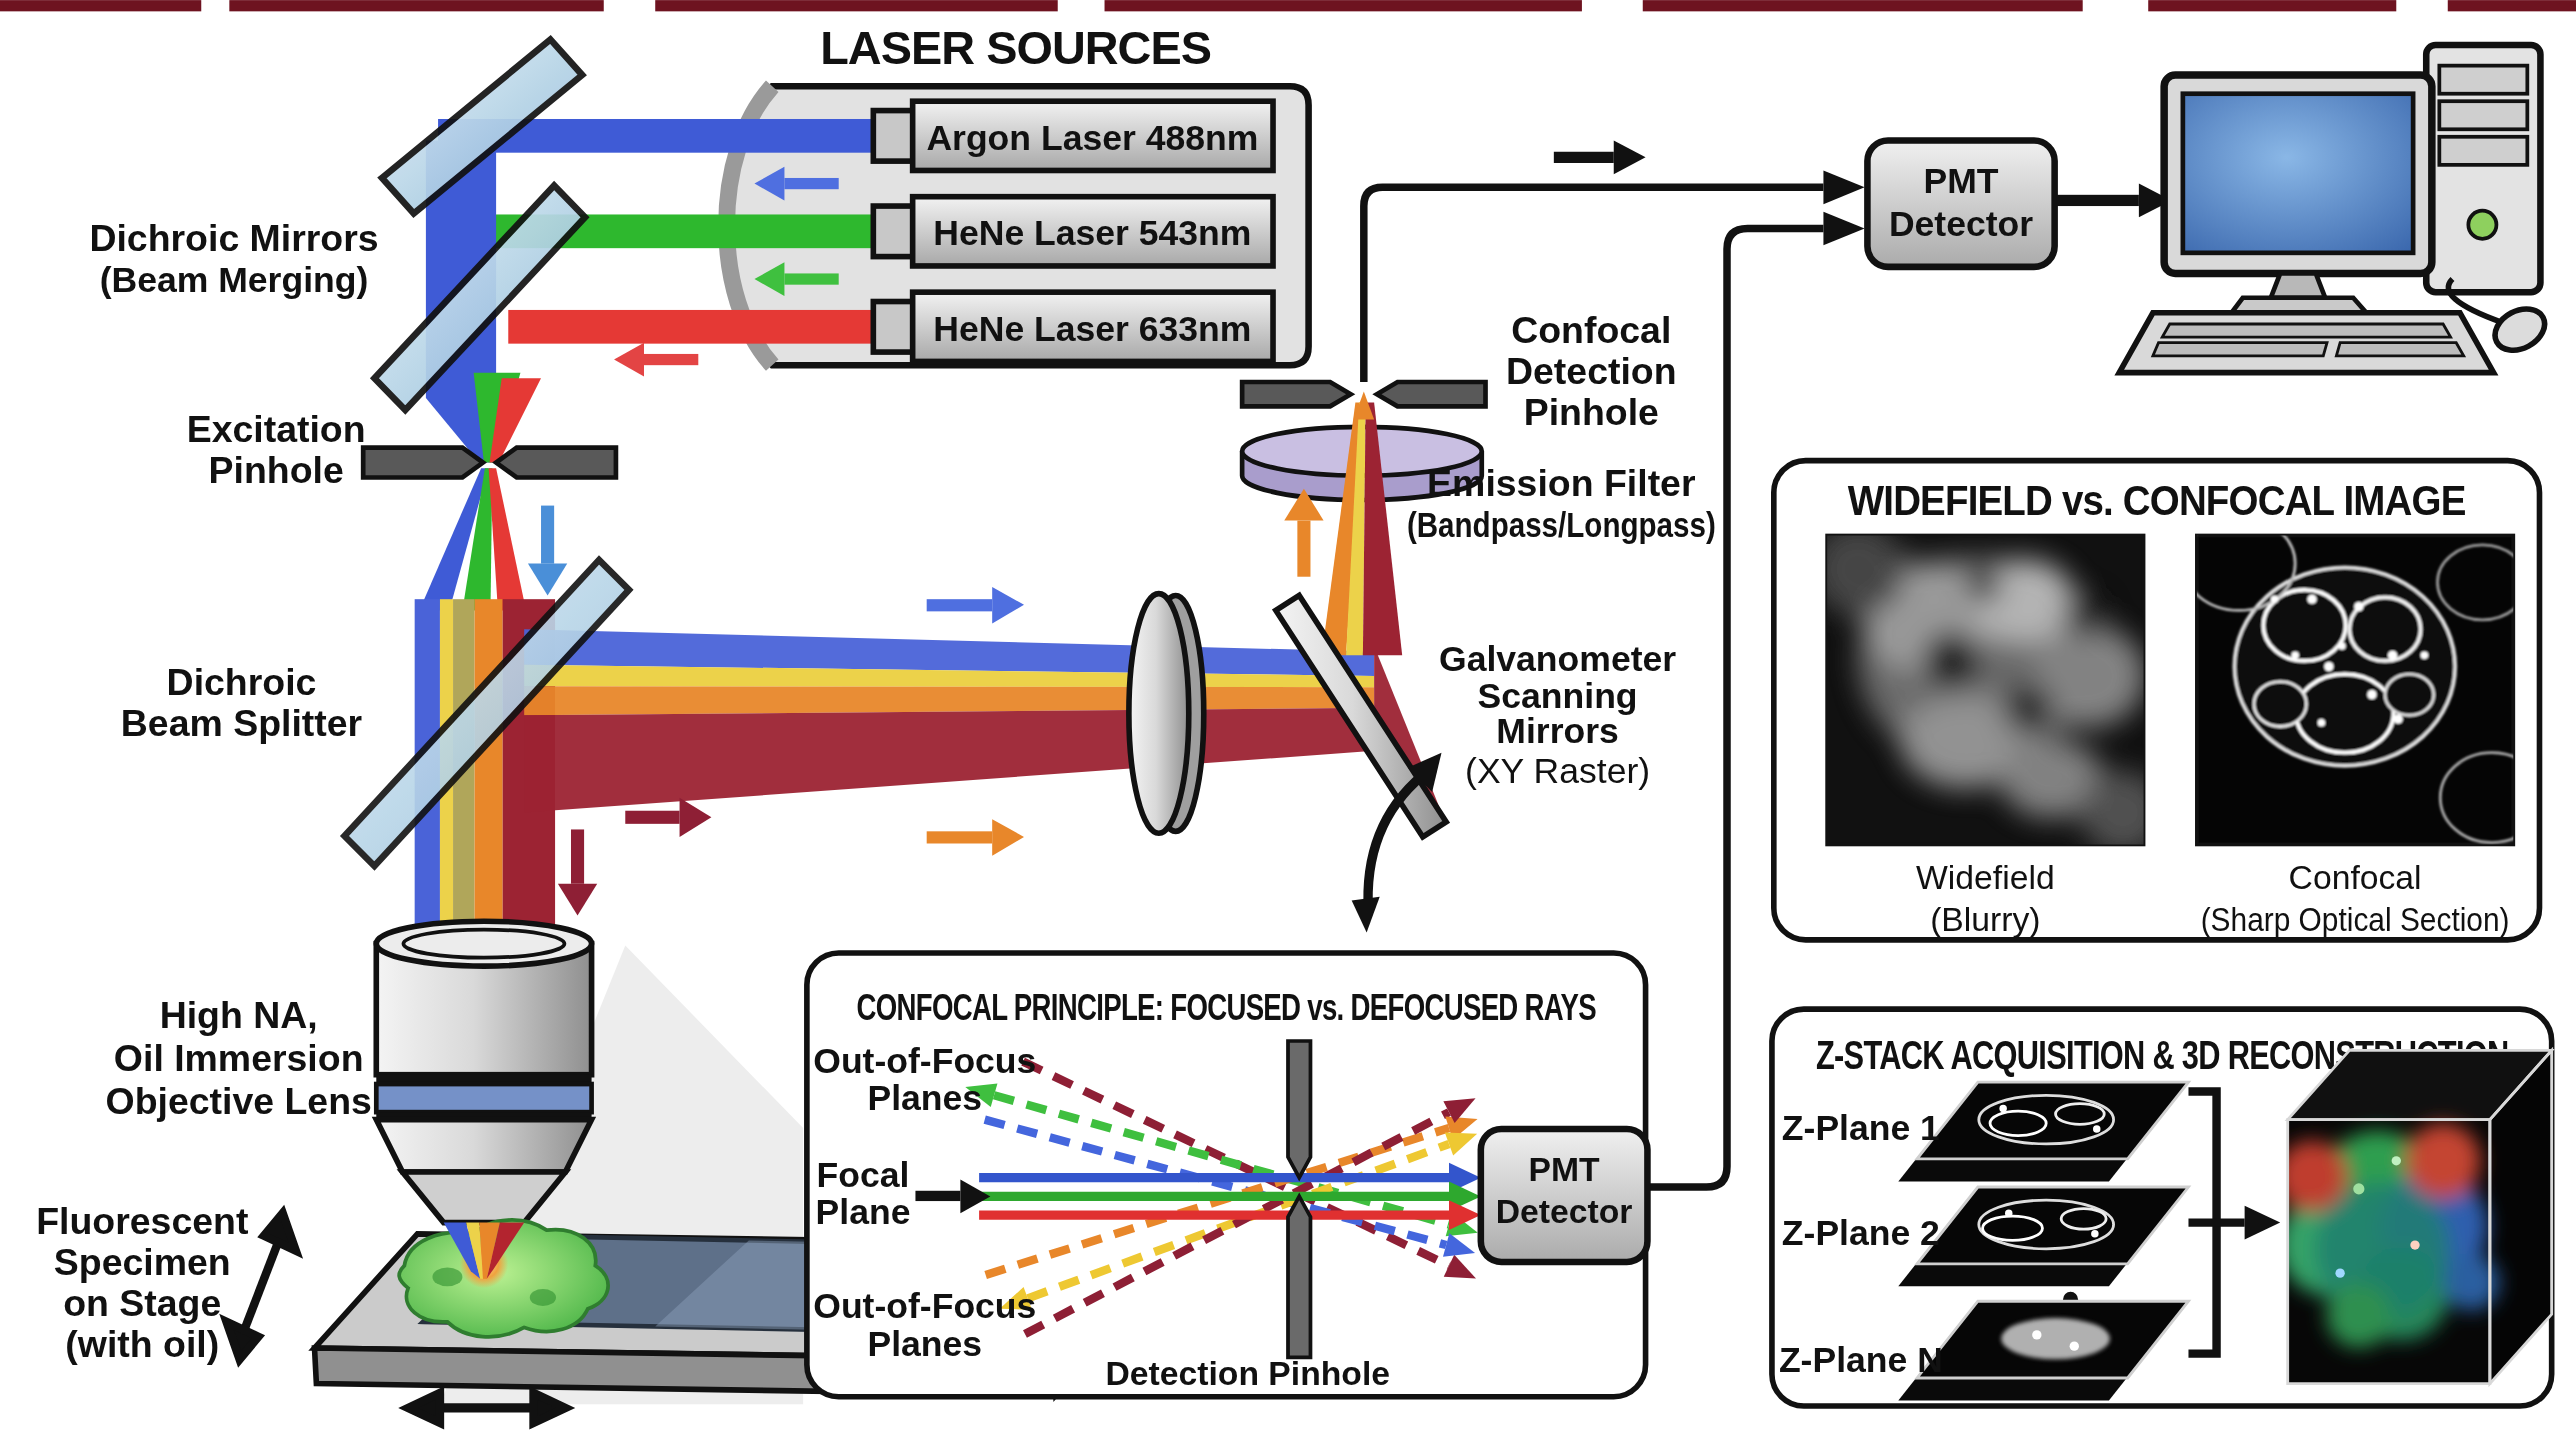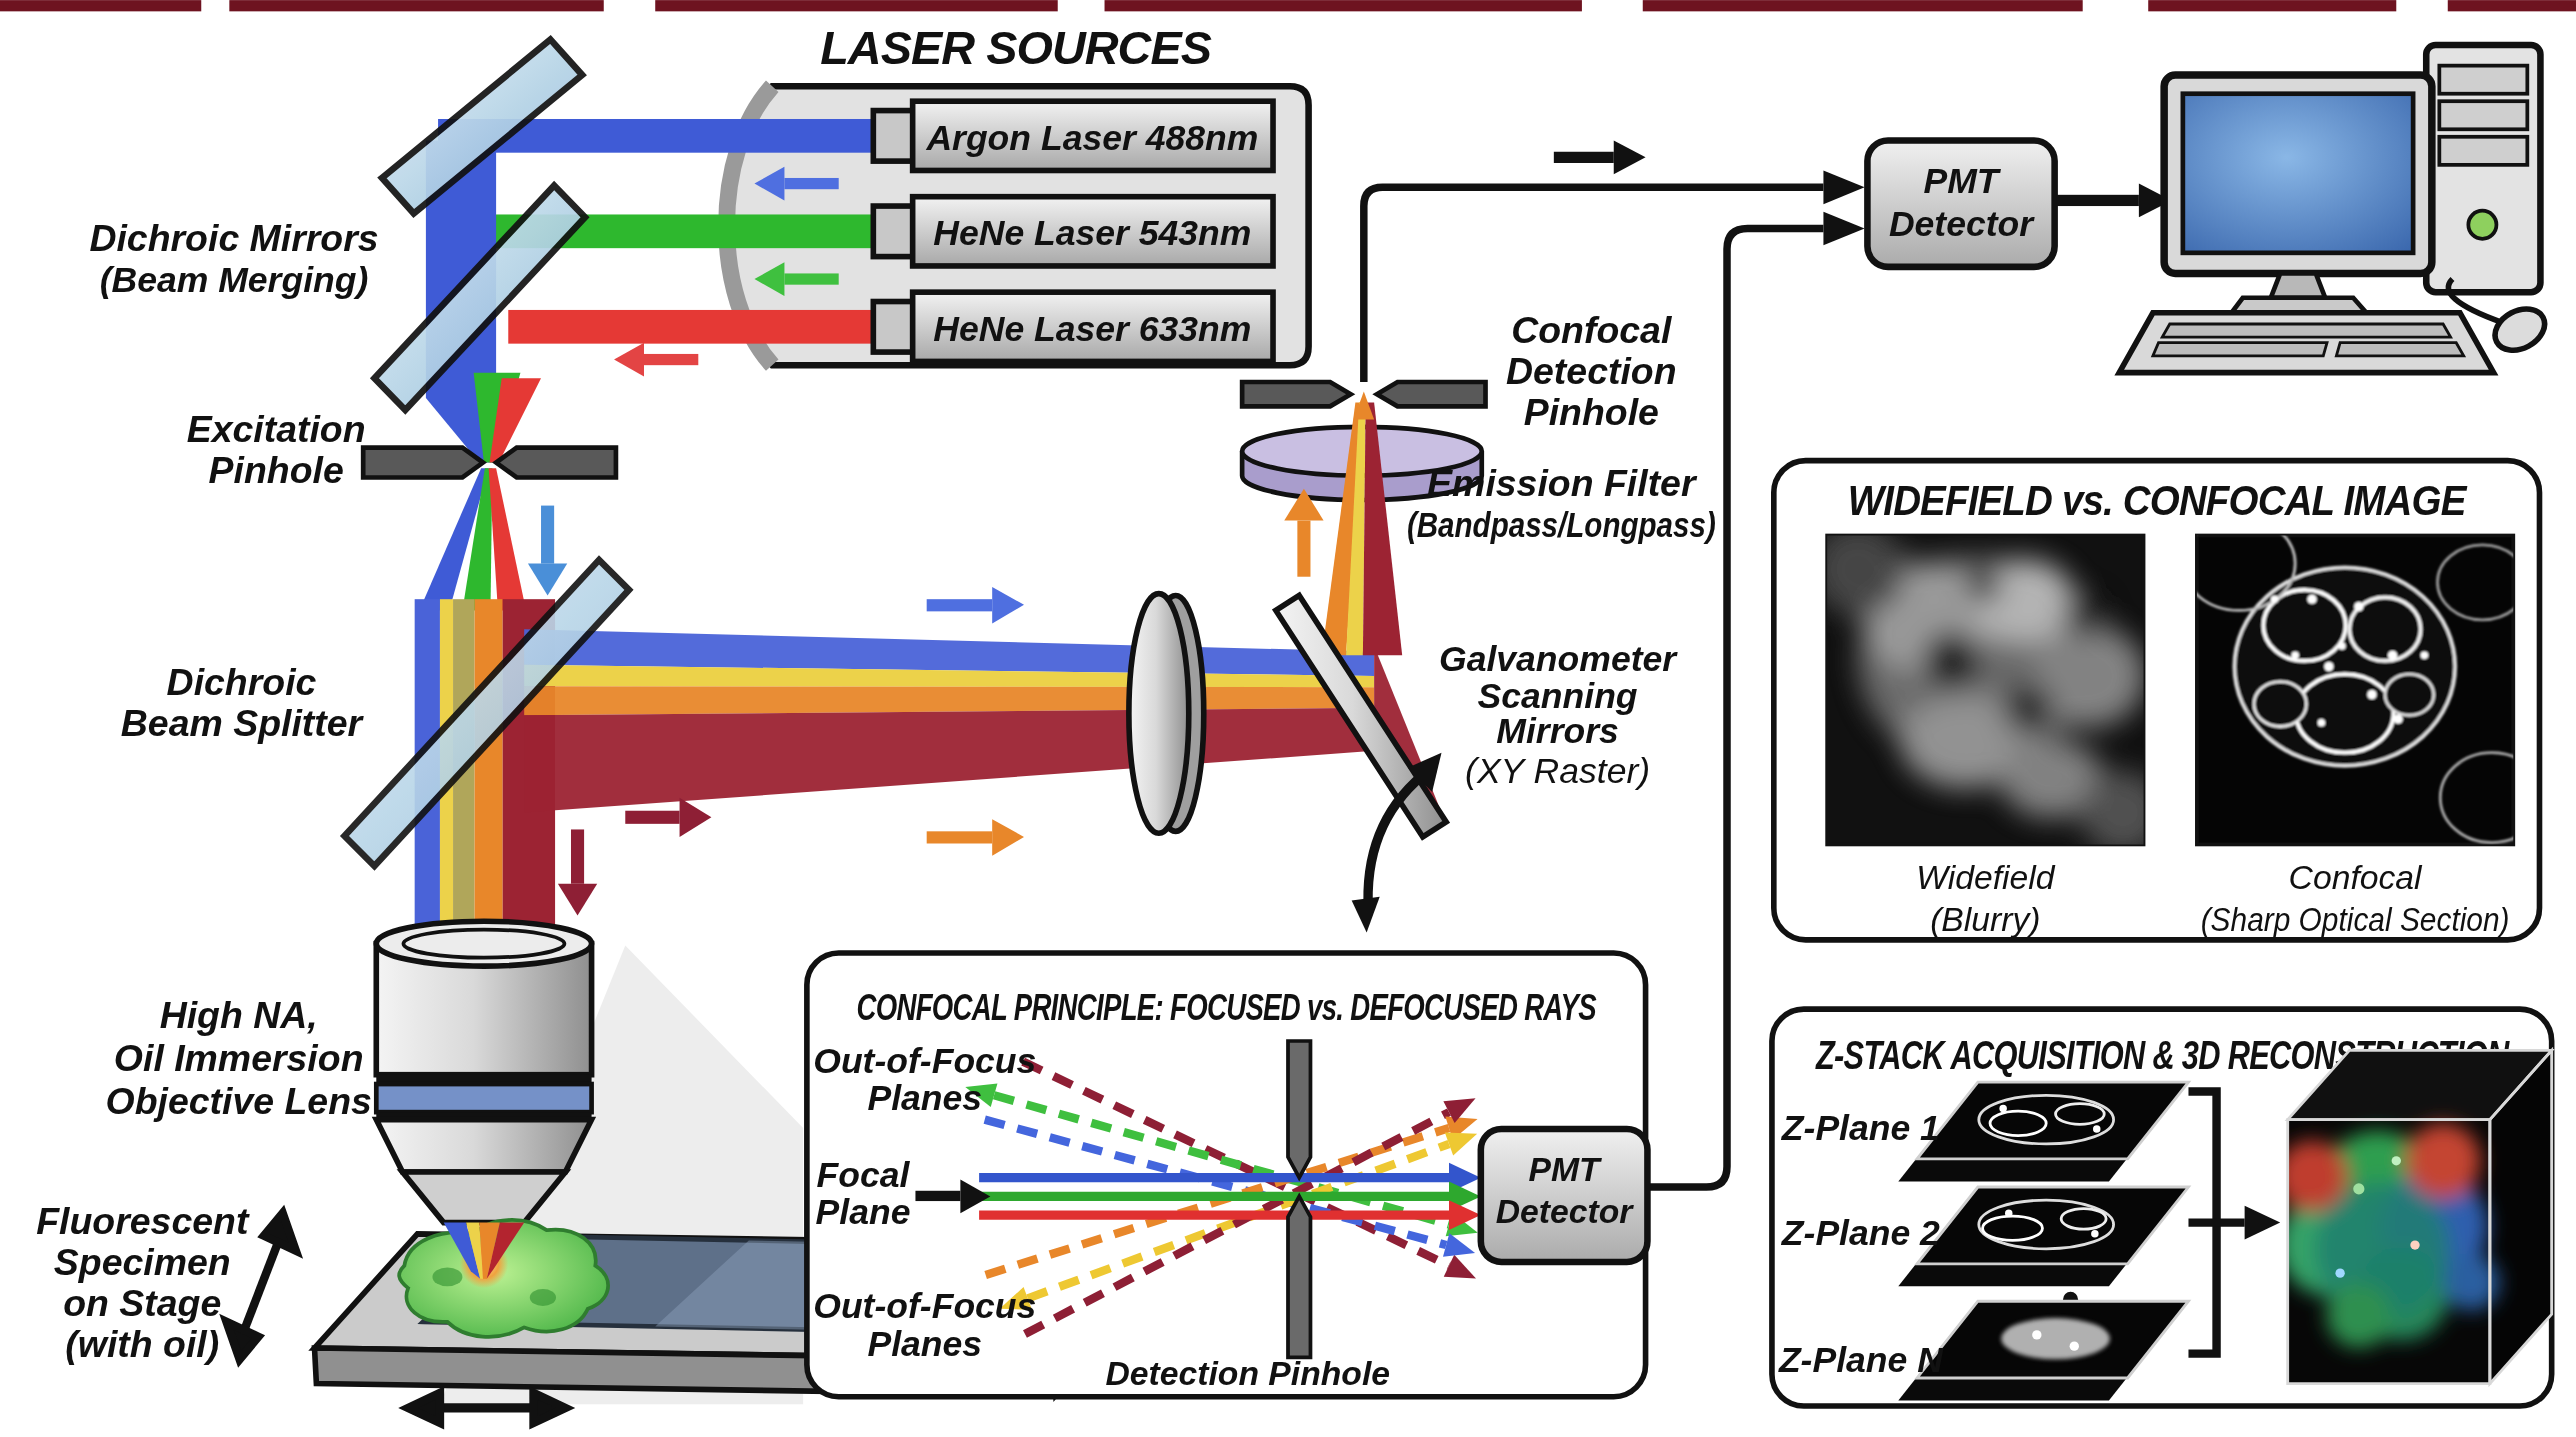--- a/index.html
+++ b/index.html
@@ -1,16 +1,16 @@
 <!DOCTYPE html>
 <html style="font-size:15px"><head>
 <meta charset="utf-8">
 <style>
   html,body{margin:0;padding:0;background:#ffffff;}
-  .page{width:2576px;height:1438px;background:#ffffff;position:relative;overflow:hidden;font-style:italic;}
+  .page{width:2576px;height:1438px;background:#ffffff;position:relative;overflow:hidden;}
   svg{display:block;}
   text{font-family:"Liberation Sans",sans-serif;fill:#111;}
   .lbl{font-weight:700;text-anchor:middle;}
   .t36{font-size:36px;} .t38{font-size:38px;} .t40{font-size:40px;} .t44{font-size:44px;} .t46{font-size:46px;} .t50{font-size:50px;}
   .ttl{font-weight:900;letter-spacing:-1px;text-anchor:middle;}
   .cap{font-weight:400;font-size:36px;text-anchor:middle;}
 </style>
 </head>
 <body>
 

